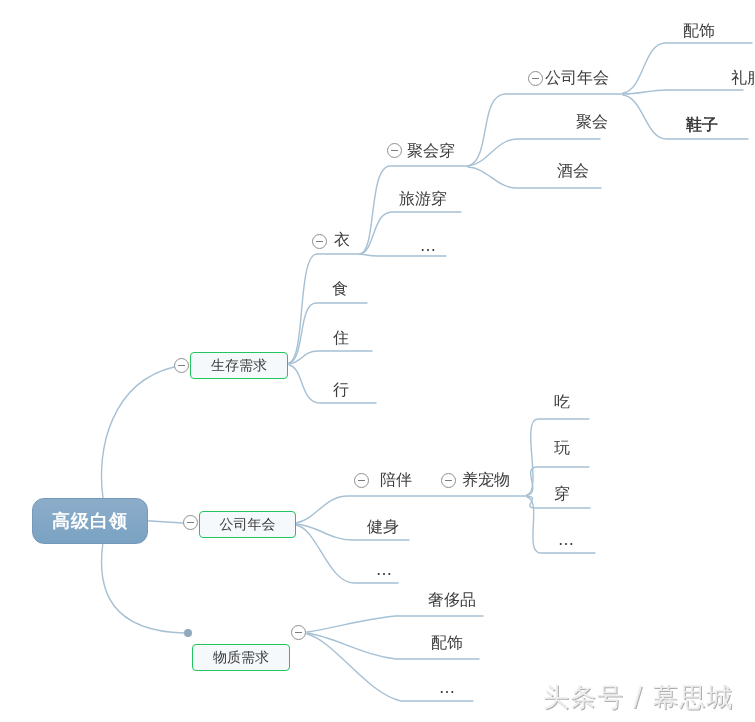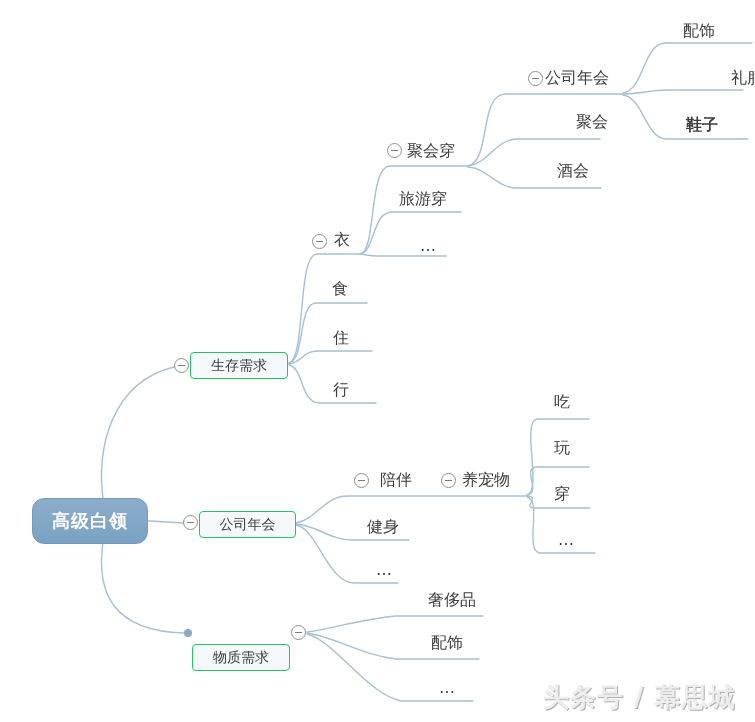--- a/index.html
+++ b/index.html
@@ -16,21 +16,21 @@
      border-radius:4px;display:flex;align-items:center;justify-content:center;
      font-size:14px;color:#3a3a3a;box-sizing:border-box;cursor:default;}
   .leaf{position:absolute;transform:translate(-50%,-50%);font-size:16px;color:#3d3d3d;
      white-space:nowrap;cursor:default;}
   .collapse{position:absolute;width:15px;height:15px;background:#ffffff;
      border:1px solid #8f8f8f;border-radius:50%;box-sizing:border-box;
      display:flex;align-items:center;justify-content:center;cursor:pointer;}
   .collapse::after{content:"";display:block;width:7px;border-top:1px solid #7c7c7c;}
   .dot{position:absolute;left:184px;top:629px;width:8px;height:8px;border-radius:50%;
      background:#8fa9bf;}
-  .watermark{position:absolute;left:543px;top:680px;font-size:26px;font-weight:bold;
+  .watermark{position:absolute;left:543px;top:680px;font-size:26px;font-weight:normal;
      color:#ededed;letter-spacing:1px;white-space:nowrap;
      text-shadow:1px 1px 0 #aeaeae,-1px -1px 0 #ffffff;}
 </style>
 </head>
 <body>
 
 <div class="stage">
 
   <svg width="755" height="722" viewBox="0 0 755 722">
 

